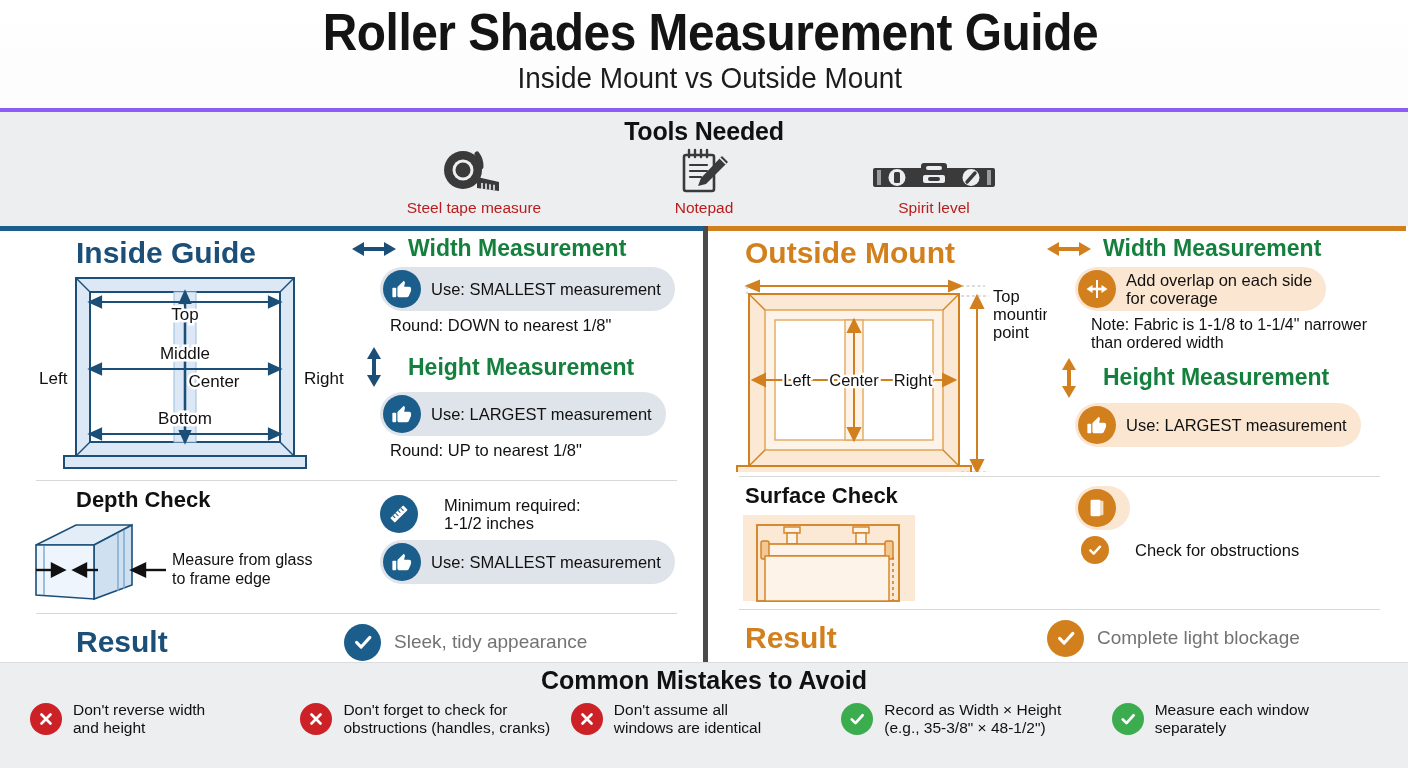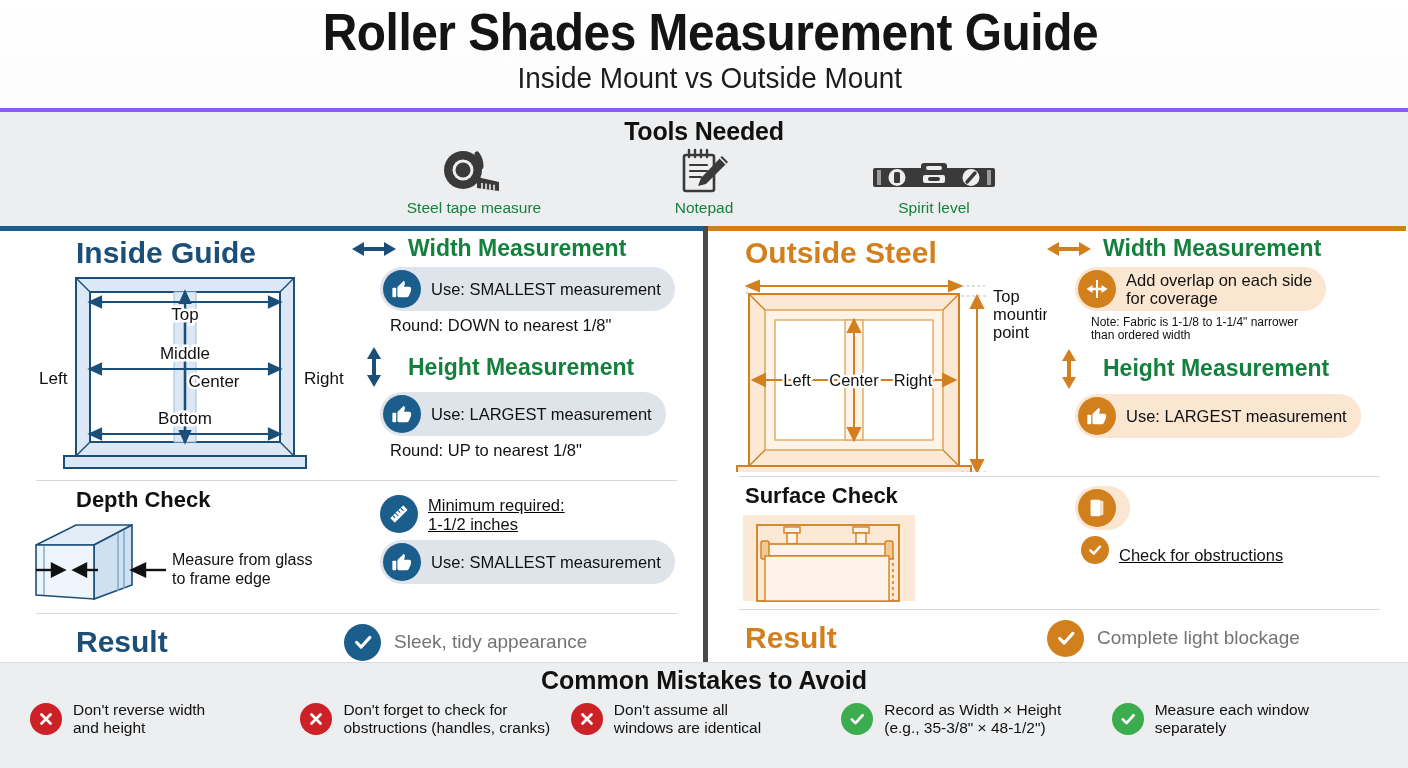--- a/index.html
+++ b/index.html
@@ -19,21 +19,21 @@
   .subtitle { font-size: 30px; color: #1c1c1c; margin-top: 0px; font-weight: 400;
               transform: scaleX(0.93); }
 
   
   .tools { height: 118px; background: #edeef0; border-top: 4px solid #8b5cf6;
            display: flex; flex-direction: column; align-items: center; position: relative; }
   .tools-title { font-size: 25px; font-weight: 700; color: #111; margin-top: 5px; letter-spacing: -0.2px; }
   .tools-row { display: flex; align-items: flex-end; gap: 60px; margin-top: 2px; }
   .tool { display: flex; flex-direction: column; align-items: center; width: 170px; }
   .tool-ico { height: 46px; display: flex; align-items: flex-end; justify-content: center; }
-  .tool-label { font-size: 15.5px; color: #15803d; margin-top: 5px; }
+  .tool-label { font-size: 15.5px; color: #b91c1c; margin-top: 5px; }
 
   
   .panels { display: flex; height: 436px; position: relative; background:#fff; }
   .panel { width: 703px; position: relative; padding: 0 14px; }
   .panel.left  { border-top: 5px solid #1b5e8c; }
   .panel.right { border-top: 5px solid #d2801e; }
   .vdiv { position: absolute; left: 703px; top: 0; width: 5px; height: 436px; background: #4a4a4a; z-index: 4; }
 
   .mount-title { font-size: 30px; font-weight: 700; text-align: left; padding-left: 62px; margin-top: 5px; }
   .left .mount-title  { color: #1b4f78; }
@@ -51,23 +51,23 @@
           margin: 5px 0 0 36px; width: fit-content; max-width: 330px; }
   .pill.blue { background: #dfe4ea; }
   .pill.orange { background: #fbe6d2; }
   .pill-txt { font-size: 16.5px; color: #111; line-height: 1.12; }
   .badge { width: 38px; height: 38px; border-radius: 50%; flex: 0 0 auto;
            display: flex; align-items: center; justify-content: center; }
   .badge.blue { background: #1b5e8c; }
   .badge.orange { background: #d2801e; }
   .badge.sm { width: 28px; height: 28px; }
   .note { font-size: 16.5px; color: #111; margin: 5px 0 0 46px; }
-  .note.small { font-size: 12px; line-height: 1.12; margin-left: 58px; }
-
-  .plain-item { display: flex; align-items: flex-end; gap: 10px; margin: 4px 0 0 36px; text-decoration: underline; }
+  .note.small { font-size: 16px; line-height: 1.12; margin-left: 58px; }
+
+  .plain-item { display: flex; align-items: center; gap: 26px; margin: 4px 0 0 36px; }
   .plain-item .ptxt { font-size: 16.5px; color: #111; line-height: 1.12; }
 
   .hr { height: 1px; background: #d8d8d8; margin: 8px 12px 0 22px; }
 
   .check-row { display: flex; }
   .check-title { font-size: 22px; font-weight: 700; color: #111; margin: 6px 0 0 62px; }
 
   .result-row { display: flex; align-items: center; height: 56px; }
   .result-label { font-size: 30px; font-weight: 700; width: 330px; padding-left: 62px; }
   .left .result-label { color: #1b4f78; }
@@ -323,21 +323,21 @@
             <path d="M5 12.5 L10 17.5 L19.5 7" stroke="#fff" stroke-width="3.4" fill="none" stroke-linecap="round" stroke-linejoin="round"></path>
           </svg>
         </div>
         <div class="result-txt">Sleek, tidy appearance</div>
       </div>
     </div>
 
     <div class="panel right">
       <div class="prow">
         <div class="diagram-col">
-          <div class="mount-title" style="padding-left:28px">Outside Steel</div>
+          <div class="mount-title" style="padding-left:28px">Outside Mount</div>
           <svg width="330" height="200" viewBox="0 0 330 200" style="margin-top:2px">
 
             <rect x="32" y="22" width="210" height="172" fill="#fbe9d6" stroke="#d2801e" stroke-width="2"></rect>
             <rect x="48" y="38" width="178" height="140" fill="#fdf3e8" stroke="#e2a95e" stroke-width="1.6"></rect>
             <rect x="58" y="48" width="158" height="120" fill="#ffffff" stroke="#e2a95e" stroke-width="1.4"></rect>
             <line x1="32" y1="22" x2="48" y2="38" stroke="#d2801e" stroke-width="1.3"></line>
             <line x1="242" y1="22" x2="226" y2="38" stroke="#d2801e" stroke-width="1.3"></line>
             <line x1="32" y1="194" x2="48" y2="178" stroke="#d2801e" stroke-width="1.3"></line>
             <line x1="242" y1="194" x2="226" y2="178" stroke="#d2801e" stroke-width="1.3"></line>
             <rect x="20" y="194" width="234" height="11" fill="#fbe9d6" stroke="#d2801e" stroke-width="2"></rect>

